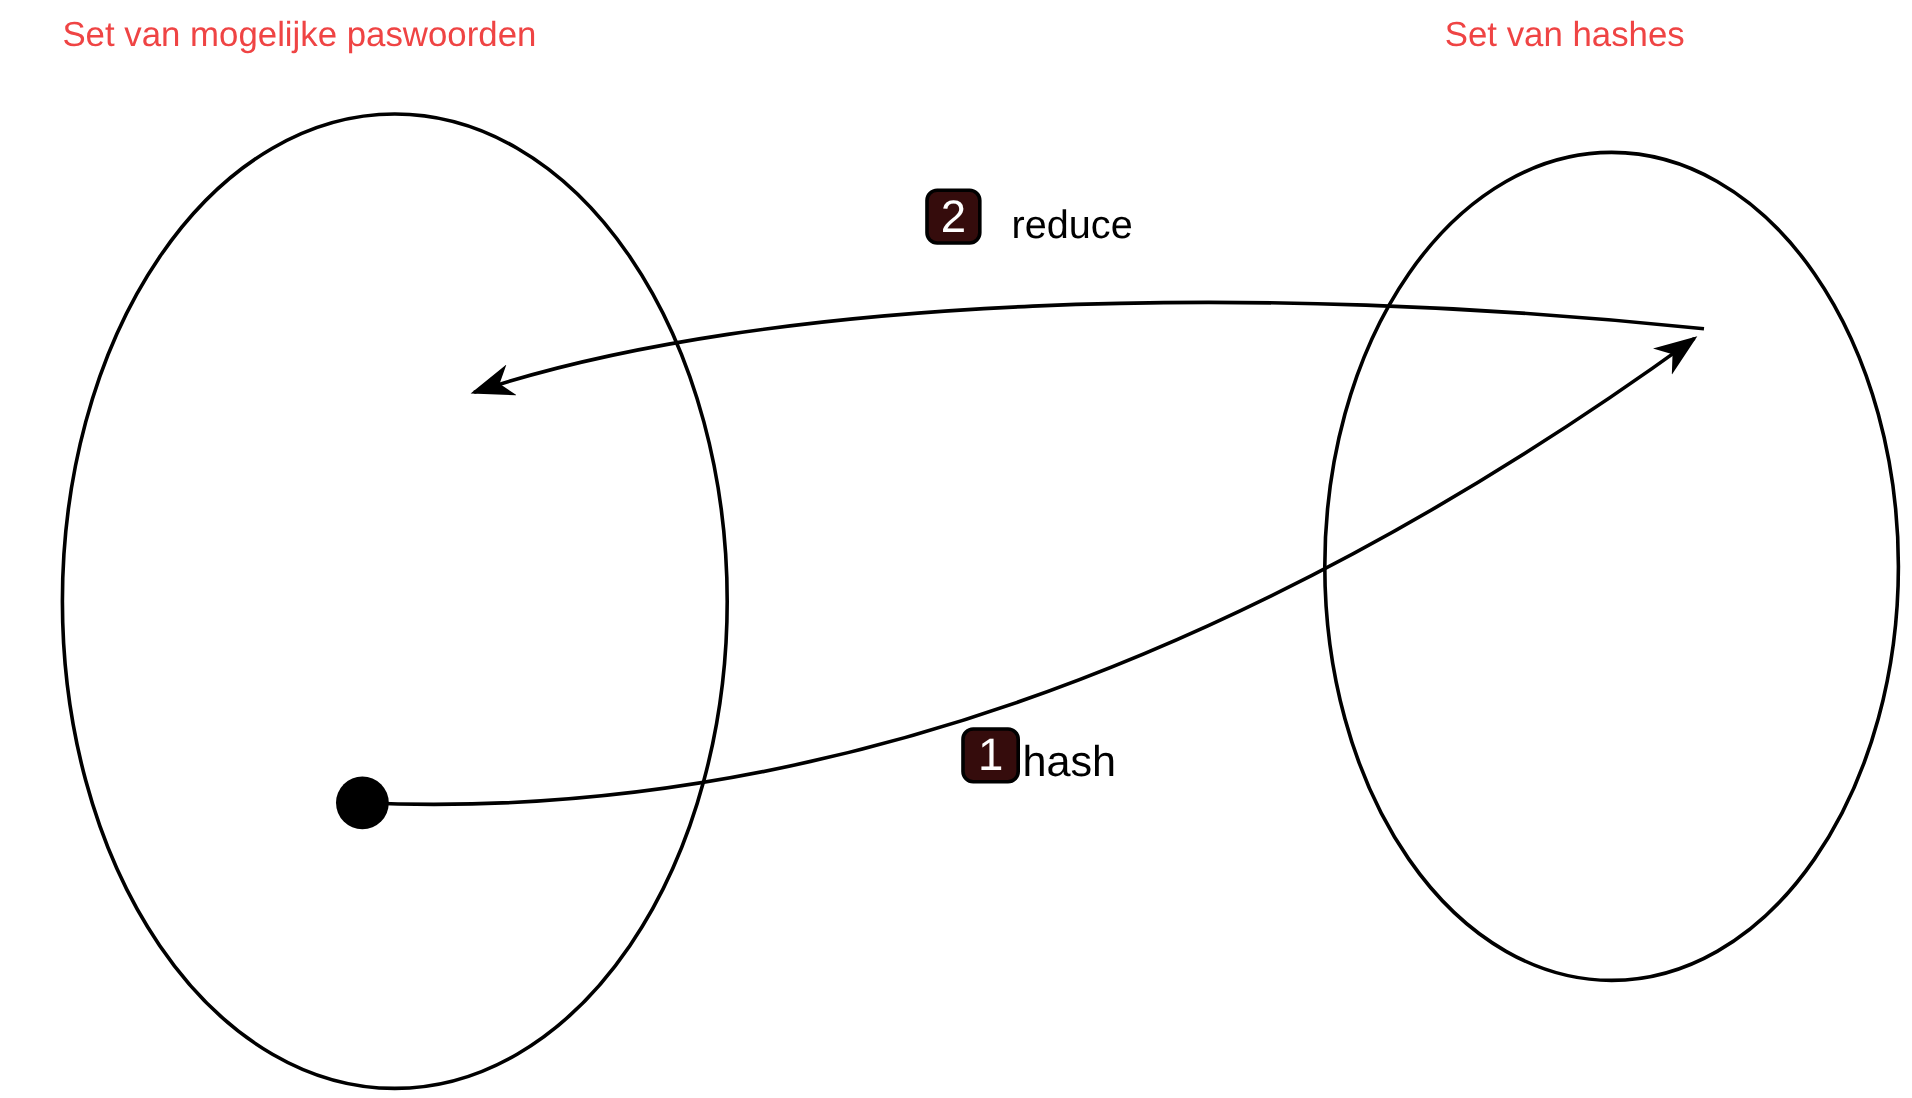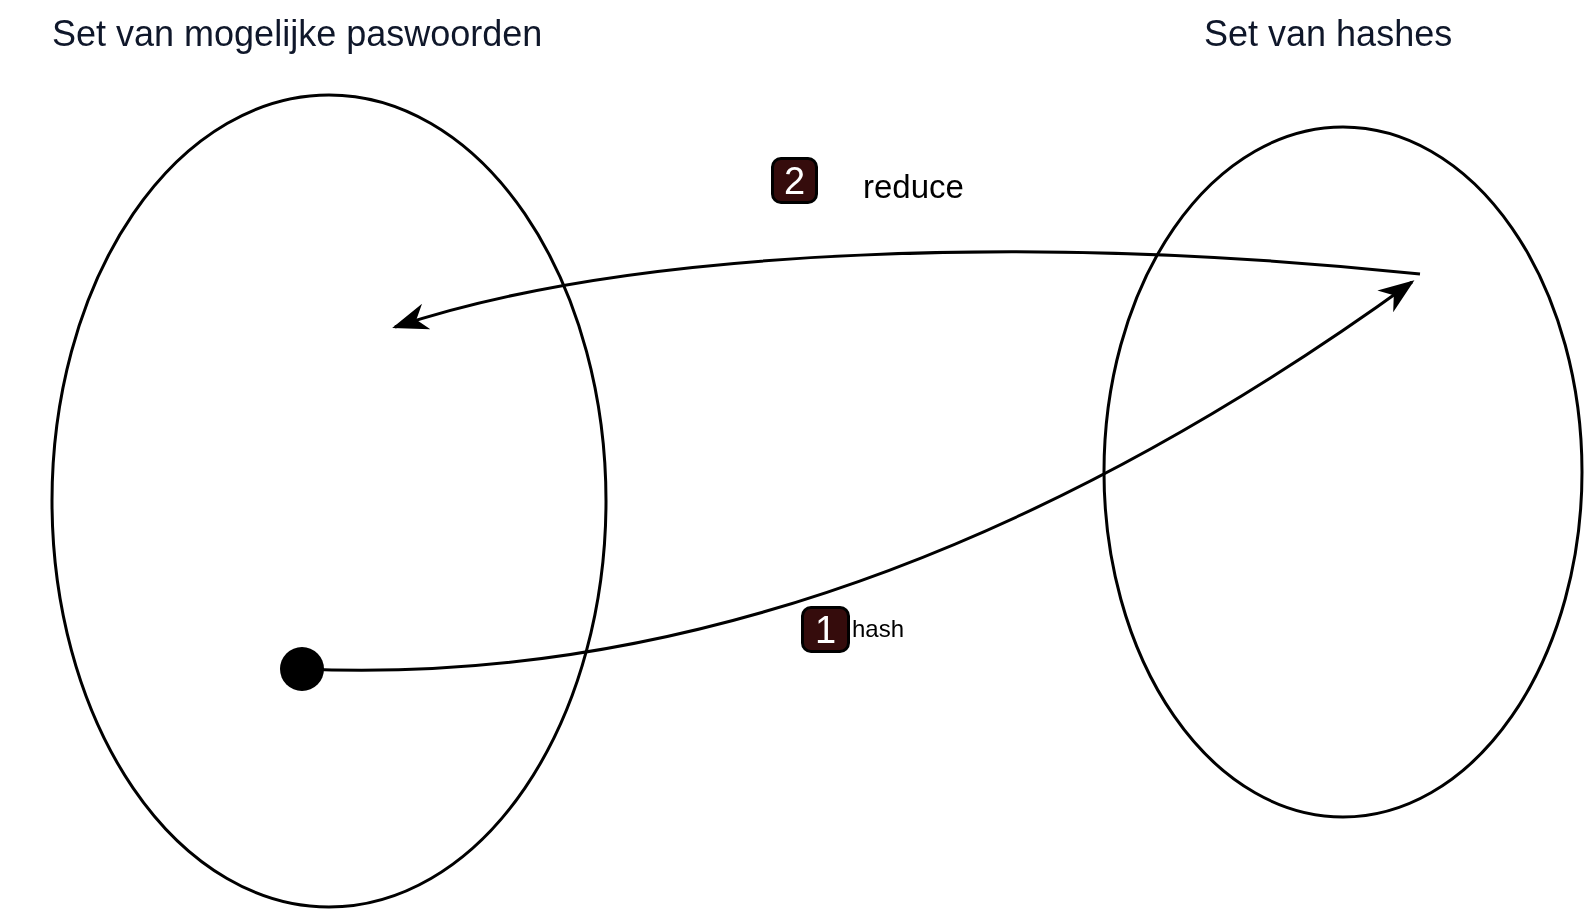--- a/index.html
+++ b/index.html
@@ -4,37 +4,37 @@
 <style>
   html,body{margin:0;padding:0;}
   body{
     width:1593px;height:915px;background:#ffffff;
     font-family:"Liberation Sans","DejaVu Sans",sans-serif;
     position:relative;overflow:hidden;color:#000;
   }
   .stage{position:absolute;inset:0;}
   .stage svg{position:absolute;left:0;top:0;}
   .set-title{
-    position:absolute;font-size:36px;line-height:1.15;color:#0f172a;white-space:nowrap;
+    position:absolute;font-size:29px;line-height:1.15;color:#ef4444;white-space:nowrap;
   }
   .title-left{left:52px;top:13px;}
   .title-right{left:1172px;top:13px;margin-left:32px;}
   .badge{
     position:absolute;width:47px;height:47px;box-sizing:border-box;
     background:#350c0c;border:3px solid #000;border-radius:10px;
     display:flex;align-items:center;justify-content:center;
     color:#ffffff;font-size:38px;line-height:1;
   }
   .badge-2{left:771px;top:157px;}
   .badge-1{left:801px;top:606px;width:49px;}
   .arrow-label{
     position:absolute;font-size:33px;line-height:1;color:#000;white-space:nowrap;
   }
-  .label-reduce{left:843px;top:170px;margin-left:20px;}
-  .label-hash{left:852px;top:617px;font-size:24px;}
+  .label-reduce{left:843px;top:170px;}
+  .label-hash{left:852px;top:617px;font-size:36px;}
 </style>
 </head>
 <body>
 
 <div class="stage">
 
   <svg width="1593" height="915" viewBox="0 0 1593 915">
     <defs>
       <marker id="arrowhead" markerWidth="14" markerHeight="11" refX="11" refY="4.5" orient="auto" markerUnits="strokeWidth">
         <path d="M0,0 L12,4.5 L0,9 L3.5,4.5 Z" fill="#000"></path>

